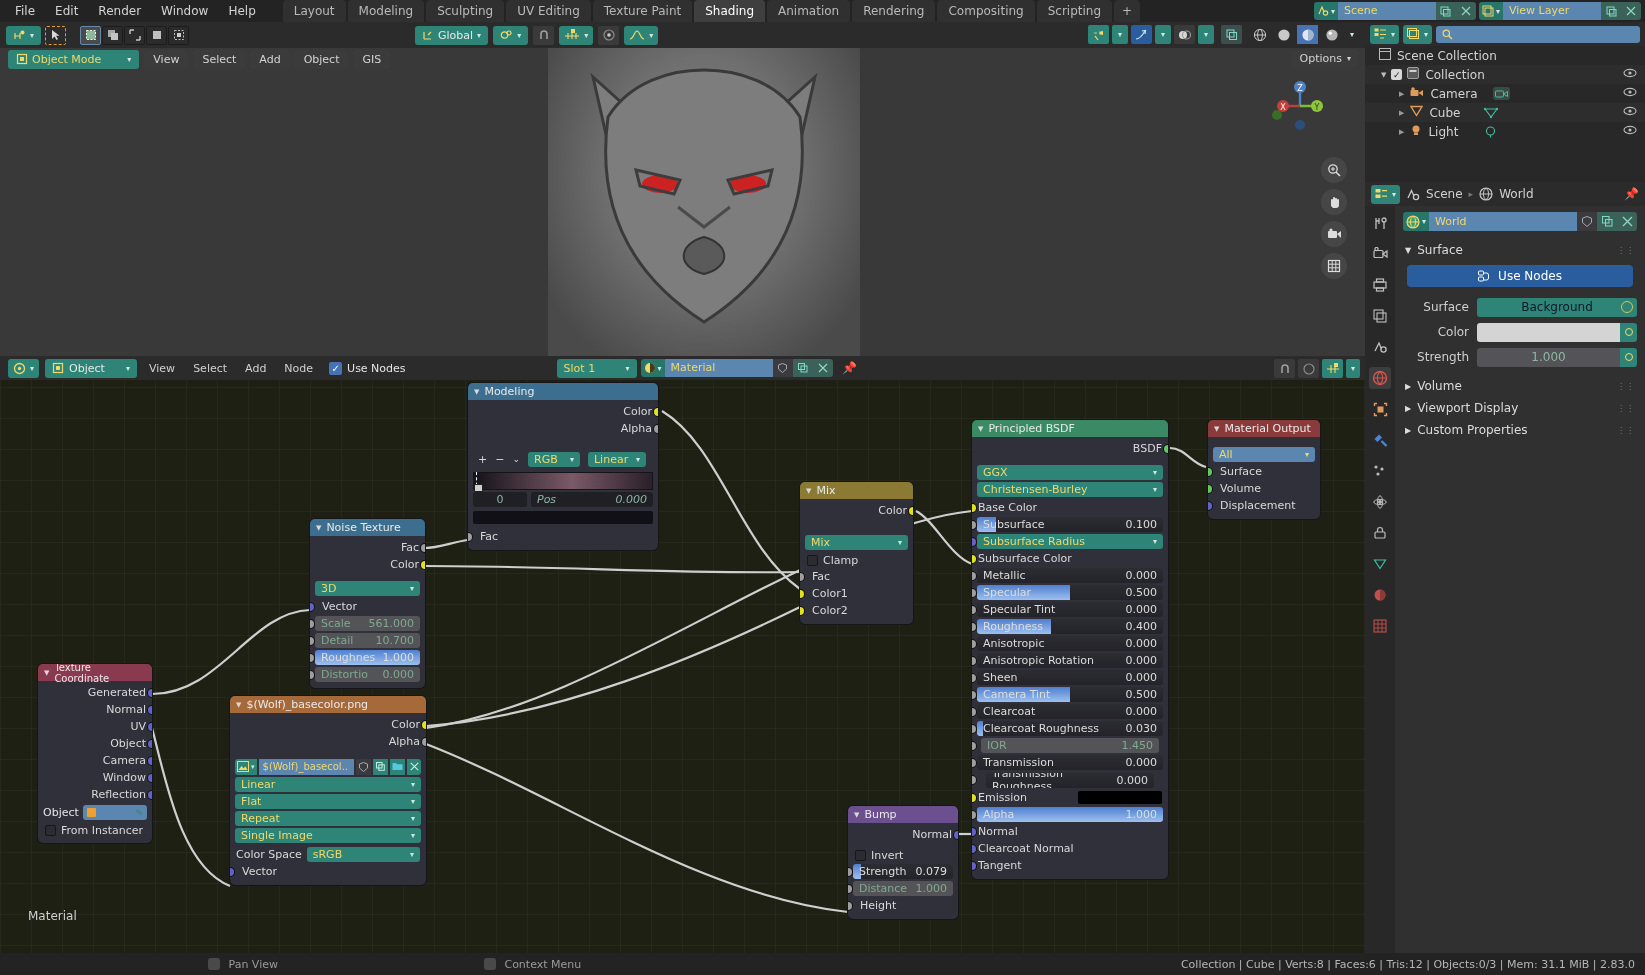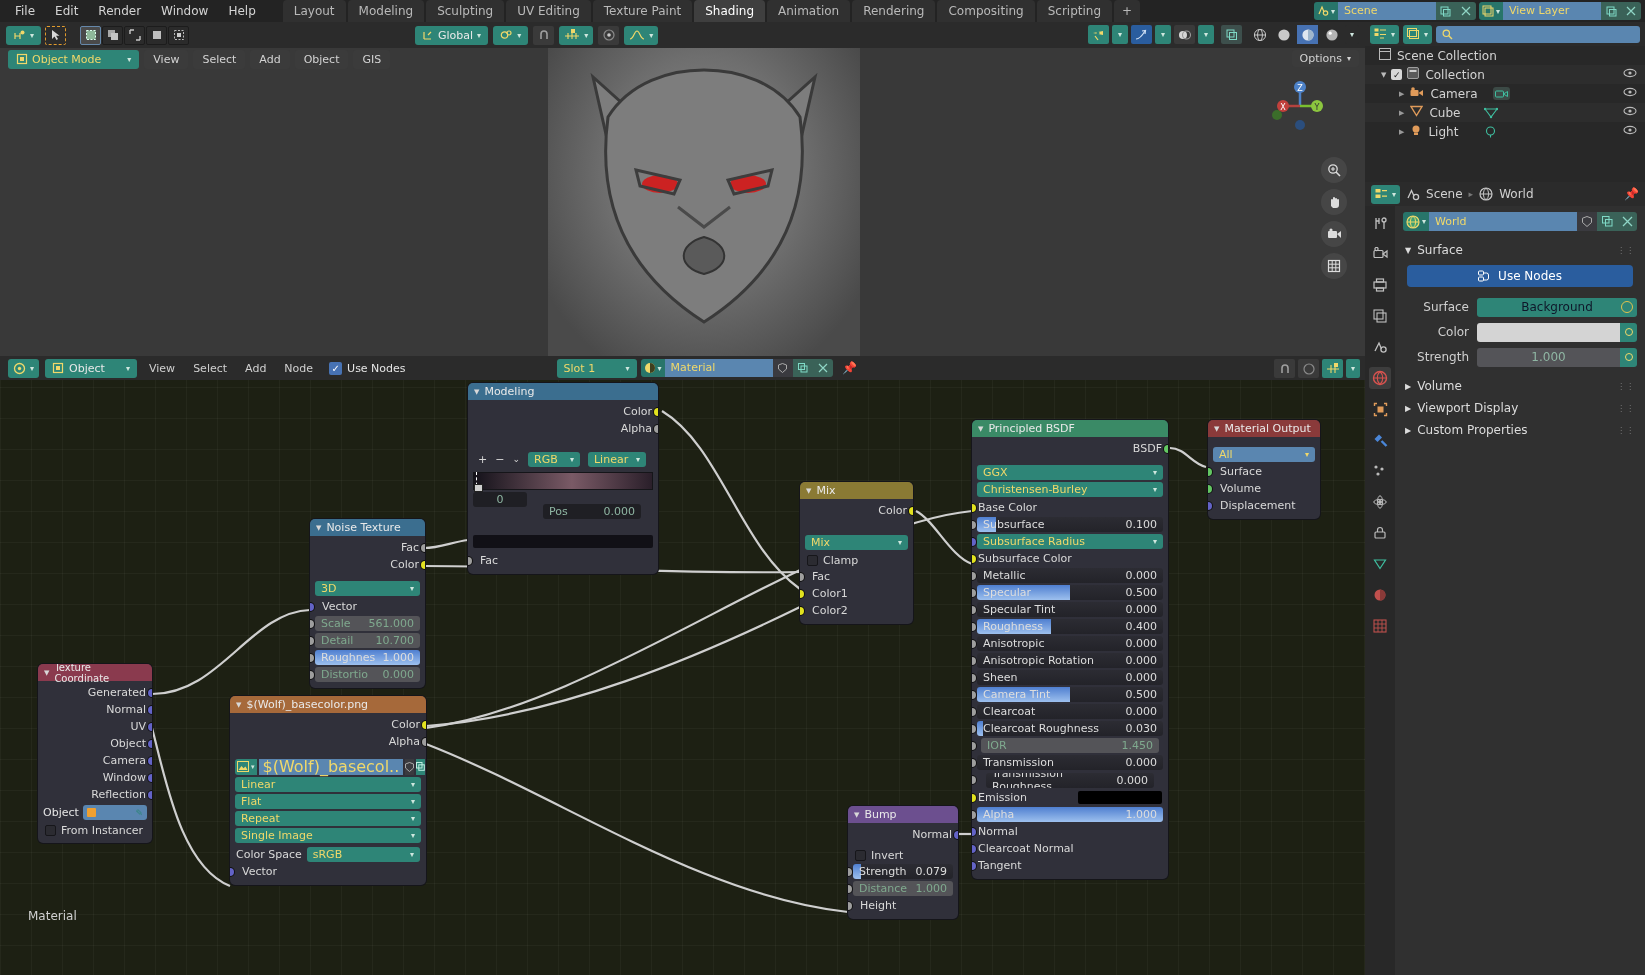--- a/index.html
+++ b/index.html
@@ -508,21 +508,21 @@
         </div>
         <div style="height:18px;margin:4px 5px 2px;background:linear-gradient(to right,#14121a,#7a5a66 55%,#2a1f2a);position:relative;border:1px solid #151519;">
           <span style="position:absolute;left:2px;top:-1px;width:8px;height:19px;border-left:1px dashed #fff;">
             <span style="position:absolute;left:-3px;bottom:-1px;width:9px;height:8px;background:#cfcfcf;border:1px solid #222;"></span>
           </span>
         </div>
         <div style="display:flex;gap:4px;padding:0 5px;margin-top:2px;">
           <span class="fld" style="flex:0 0 54px;margin:0;justify-content:center;color:#8fb6a3;">
             <span>0</span>
           </span>
-          <span class="fld" style="flex:1;margin:12px;color:#8fb6a3;">
+          <span class="fld" style="flex:1;margin:0;color:#8fb6a3;font-style:italic;">
             <span class="t">Pos</span>
             <span class="v">0.000</span>
           </span>
         </div>
         <div style="height:13px;margin:4px 5px;background:#111016;border-radius:2px;"></div>
         <div class="row in">
           <span class="sock l s-grey" style="top:5px;"></span>
           <span style="padding-left:6px;">Fac</span>
         </div>
       </div>
@@ -648,21 +648,21 @@
           </div>
         <div style="height:8px;"></div>
         <div style="display:flex;align-items:center;gap:2px;padding:0 5px;height:17px;">
           <span style="background:#2e8577;border-radius:3px 0 0 3px;height:16px;display:flex;align-items:center;padding:0 2px;gap:2px;">
             <svg width="12" height="11" viewBox="0 0 12 11">
                 <rect x="0.5" y="0.5" width="11" height="10" fill="none" stroke="#f0d86a"></rect>
                 <path d="M1.5 9 L4.5 5 L6.5 7.2 L8.5 5.4 L10.5 9 Z" fill="#f0d86a"></path>
               </svg>
             <span style="font-size:7px;color:#cfe7df;">▾</span>
           </span>
-          <span style="flex:1;height:16px;background:#5a86b0;color:#f0d86a;font-size:16px;display:flex;align-items:center;padding:0 4px;">
+          <span style="flex:1;height:16px;background:#5a86b0;color:#f0d86a;font-size:10px;display:flex;align-items:center;padding:0 4px;">
             <span>$(Wolf)_basecol..</span>
           </span>
           <span style="width:15px;height:16px;background:#3a3a3f;display:flex;align-items:center;justify-content:center;">
             <svg width="9" height="10" viewBox="0 0 9 10">
                 <path d="M4.5 0.5 L8.5 2 L8.5 6 L4.5 9.5 L0.5 6 L0.5 2 Z" fill="none" stroke="#aaa"></path>
               </svg>
           </span>
           <span style="width:15px;height:16px;background:#2e8577;display:flex;align-items:center;justify-content:center;">
             <svg width="9" height="9" viewBox="0 0 9 9">
                 <rect x="0.5" y="0.5" width="5.5" height="5.5" fill="none" stroke="#bfeee2"></rect>
@@ -1410,14 +1410,25 @@
         <span class="dots">⋮⋮</span>
       </div>
       <div class="pr-sec">
         <span class="tri">▶</span>
         <span>Custom Properties</span>
         <span class="dots">⋮⋮</span>
       </div>
     </div>
   </div>
 
+  <div class="statusbar">
+    <span style="margin-left:198px;">
+      <span class="sb-ic"></span>
+      <span>Pan View</span>
+    </span>
+    <span style="margin-left:190px;">
+      <span class="sb-ic"></span>
+      <span>Context Menu</span>
+    </span>
+    <span class="status-right">Collection | Cube | Verts:8 | Faces:6 | Tris:12 | Objects:0/3 | Mem: 31.1 MiB | 2.83.0</span>
+  </div>
 
 </div>
 
 </body></html>

